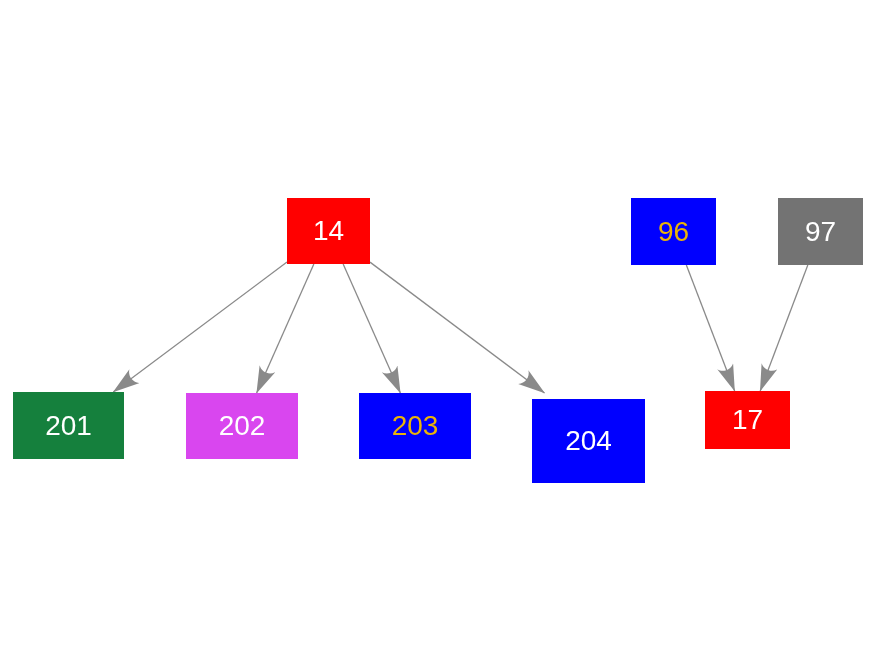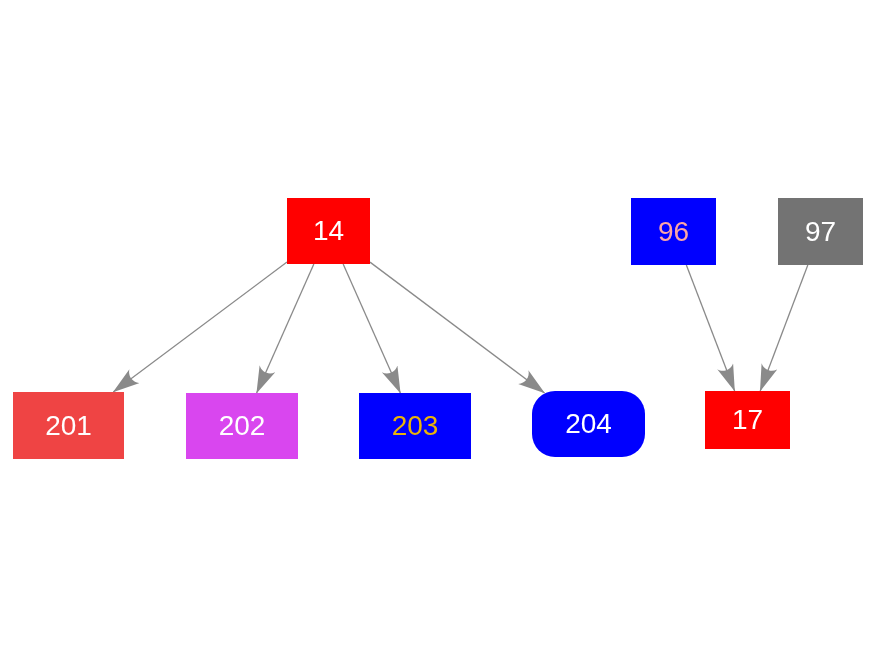--- a/index.html
+++ b/index.html
@@ -49,20 +49,20 @@
         <line x1="287" y1="262.04519230769233" x2="113.2814910025707" y2="392" stroke="#8a8a8a" stroke-width="1.3" marker-end="url(#arrowhead)" class="edge-line"></line>
         <line x1="313.8615384615385" y1="264" x2="256.6384615384615" y2="393" stroke="#8a8a8a" stroke-width="1.3" marker-end="url(#arrowhead)" class="edge-line"></line>
         <line x1="343.1384615384615" y1="264" x2="400.3615384615385" y2="393" stroke="#8a8a8a" stroke-width="1.3" marker-end="url(#arrowhead)" class="edge-line"></line>
         <line x1="370" y1="262.125" x2="544.5" y2="393" stroke="#8a8a8a" stroke-width="1.3" marker-end="url(#arrowhead)" class="edge-line"></line>
         <line x1="686.3445595854922" y1="265" x2="734.6554404145078" y2="391" stroke="#8a8a8a" stroke-width="1.3" marker-end="url(#arrowhead)" class="edge-line"></line>
         <line x1="807.8290155440415" y1="265" x2="760.1709844559585" y2="391" stroke="#8a8a8a" stroke-width="1.3" marker-end="url(#arrowhead)" class="edge-line"></line>
       </g>
   </svg>
 
 <div class="node" style="left: 287px; top: 198px; width: 83px; height: 66px; background: rgb(255, 0, 0); color: rgb(255, 255, 255);">14</div>
-    <div class="node" style="left: 631px; top: 198px; width: 85px; height: 67px; background: rgb(0, 0, 255); color: #fca5a5;">96</div>
+    <div class="node" style="left: 631px; top: 198px; width: 85px; height: 67px; background: rgb(0, 0, 255); color: #eab308;">96</div>
     <div class="node" style="left: 778px; top: 198px; width: 85px; height: 67px; background: #737373; color: rgb(255, 255, 255);">97</div>
-    <div class="node" style="left: 13px; top: 392px; width: 111px; height: 67px; background: #ef4444; color: rgb(255, 255, 255);">201</div>
+    <div class="node" style="left: 13px; top: 392px; width: 111px; height: 67px; background: #15803d; color: rgb(255, 255, 255);">201</div>
     <div class="node" style="left: 186px; top: 393px; width: 112px; height: 66px; background: #d946ef; color: rgb(255, 255, 255);">202</div>
     <div class="node" style="left: 359px; top: 393px; width: 112px; height: 66px; background: rgb(0, 0, 255); color: #eab308;">203</div>
-    <div class="node" style="left: 532px; top: 391px; width: 113px; height: 66px; background: rgb(0, 0, 255); color: rgb(255, 255, 255); border-radius: 23px;">204</div>
+    <div class="node" style="left: 532px; top: 399px; width: 113px; height: 84px; background: rgb(0, 0, 255); color: rgb(255, 255, 255);">204</div>
     <div class="node" style="left: 705px; top: 391px; width: 85px; height: 58px; background: rgb(255, 0, 0); color: rgb(255, 255, 255);">17</div>
   </div>
 
 </body></html>

